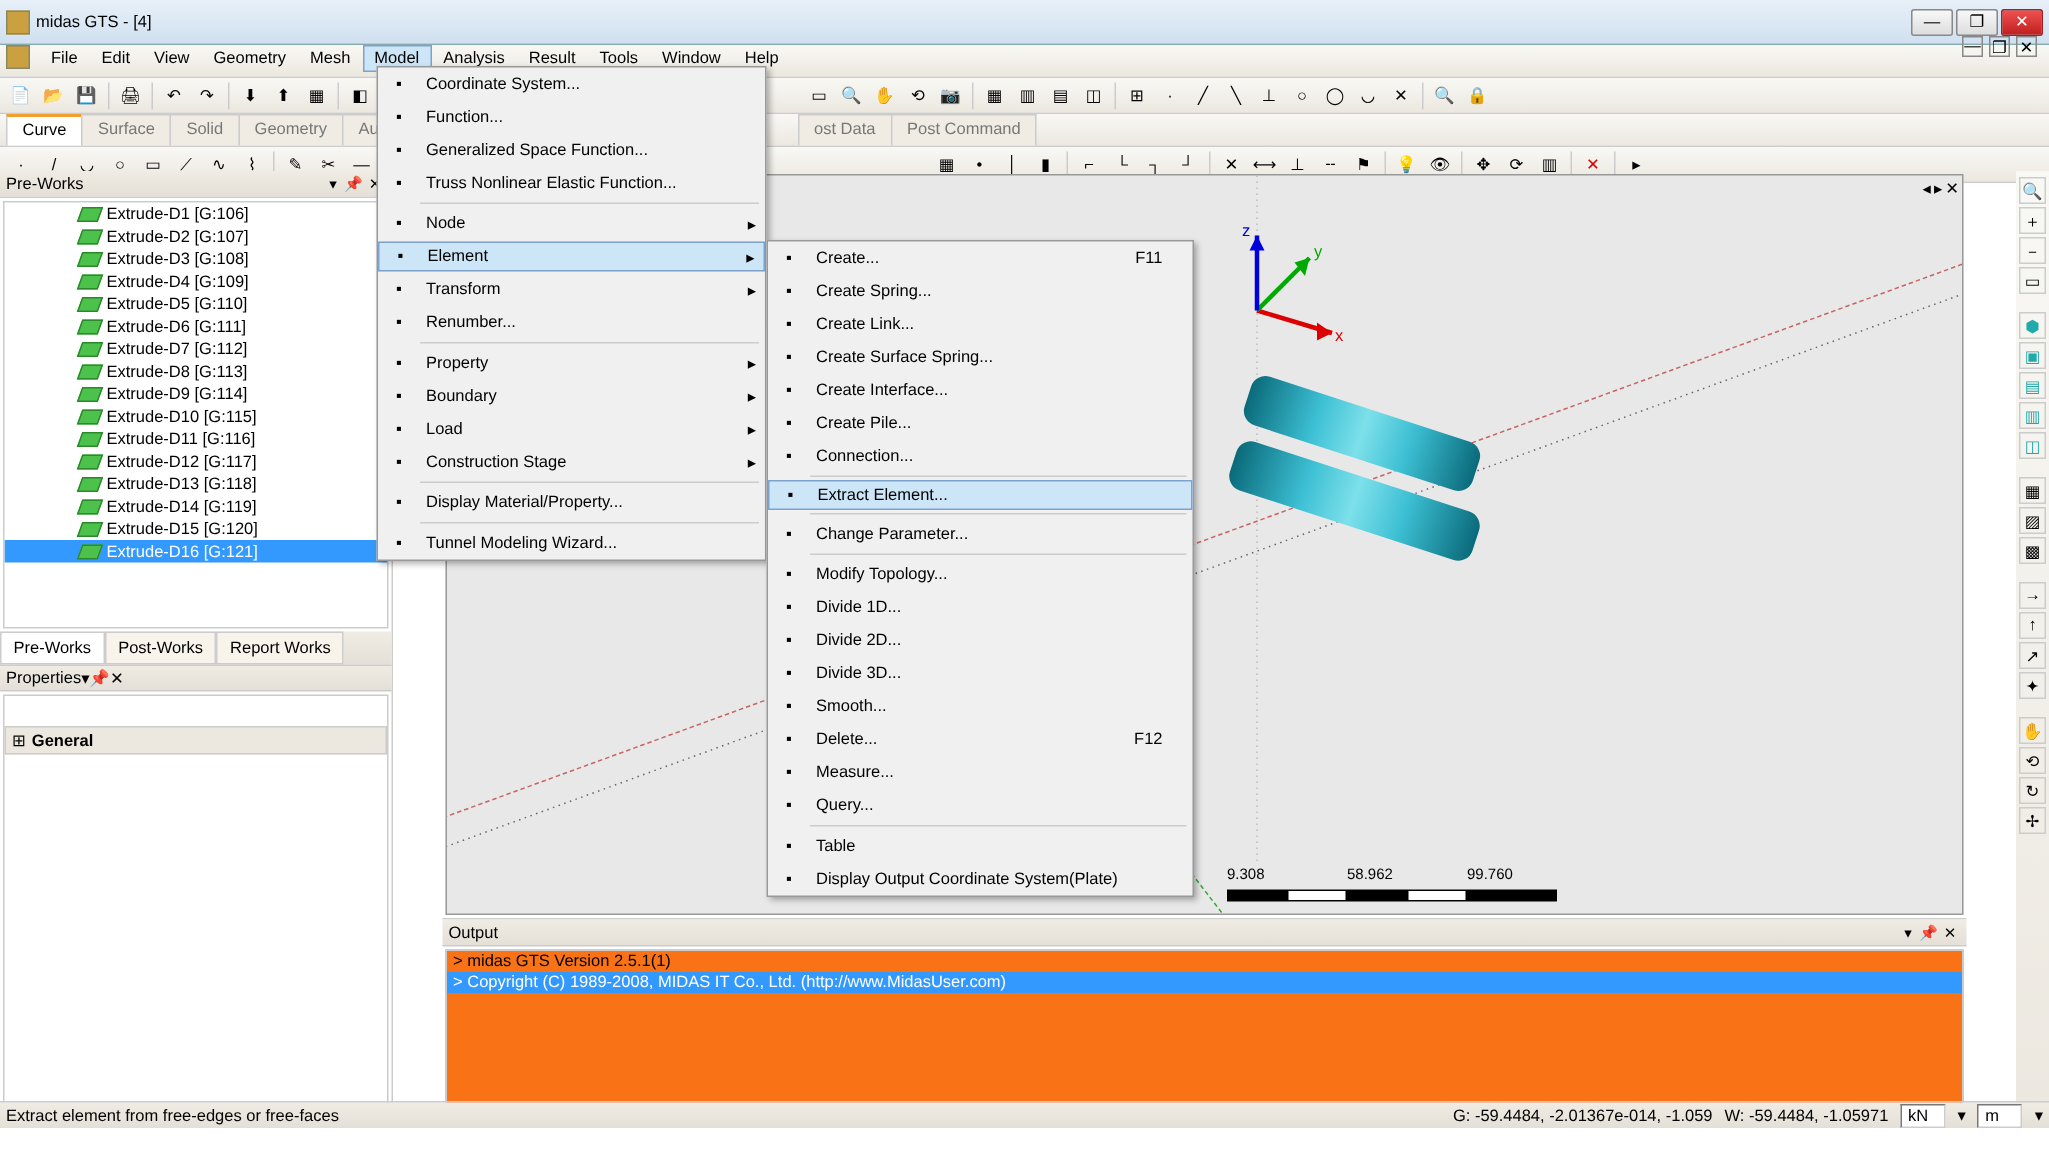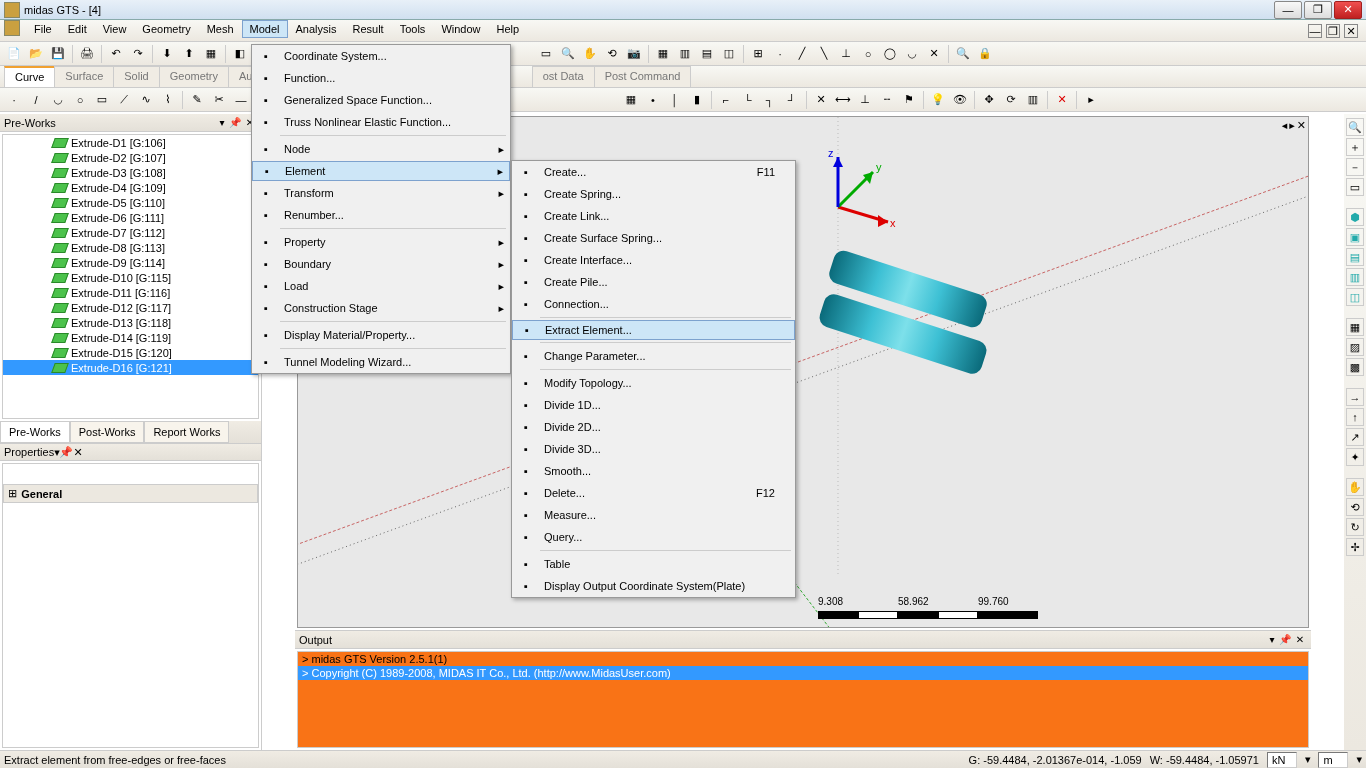--- a/index.html
+++ b/index.html
@@ -1,17 +1,17 @@
 <!DOCTYPE html>
 <html><head>
 <meta charset="utf-8">
 <style>
 * { margin:0; padding:0; box-sizing:border-box; font-family:Tahoma,sans-serif; font-size:11px; user-select:none; }
 body { width:1366px; height:768px; background:#fff; overflow:hidden; position:relative; }
-.titlebar { height:20px; background:linear-gradient(#e8f0f8,#d0e0f0); display:flex; align-items:center; padding:0 4px; border-bottom:1px solid #8aa; }
+.titlebar { height:30px; background:linear-gradient(#e8f0f8,#d0e0f0); display:flex; align-items:center; padding:0 4px; border-bottom:1px solid #8aa; }
 .titlebar .appicon { width:16px;height:16px;background:#caa040;border:1px solid #886;display:inline-block;margin-right:4px; }
 .titlebar .title { flex:1; color:#000; }
 .winbtns { display:flex; gap:2px; }
 .winbtns .b { width:28px;height:18px;border:1px solid #888;background:linear-gradient(#f8f8f8,#ddd);display:flex;align-items:center;justify-content:center;border-radius:2px; }
 .winbtns .close { background:linear-gradient(#f05050,#c02020);color:#fff;border-color:#a02020; }
 .menubar { height:22px; background:linear-gradient(#f8f8f4,#ece8e0); display:flex; align-items:flex-start; padding:0 4px; border-bottom:1px solid #ccc; }
 .menubar .micon { width:16px;height:16px;background:#caa040;border:1px solid #886;margin-right:6px; }
 .menubar .mitem { padding:3px 8px; cursor:default; }
 .menubar .mitem.open { background:#cde6f7; border:1px solid #7da2ce; padding:2px 7px; }
 .menubar .mdi { position:absolute; right:8px; top:24px; display:flex; gap:4px; }
@@ -33,27 +33,27 @@
 .tnode.sel { background:#3399ff; color:#fff; }
 .cube { width:14px;height:10px;background:#4cc24c;transform:skewX(-20deg);border:1px solid #2a8a2a; }
 .lefttabs { height:22px; background:linear-gradient(#f0ece4,#e4e0d8); display:flex; }
 .lefttabs .lt { padding:4px 8px; border:1px solid #ccc; background:#f8f4ec; }
 .lefttabs .lt.active { background:#fff; }
 .prophead { height:18px; background:linear-gradient(#f0ece4,#e4e0d8); border-top:1px solid #ccc; border-bottom:1px solid #ccc; display:flex; align-items:center; padding:0 4px; }
 .propbody { flex:1; background:#fff; border:1px solid #ccc; margin:2px; }
 .gencat { background:#ece8e0; padding:2px 4px; display:flex; align-items:center; gap:4px; border:1px solid #ccc; }
 .centercol { flex:1; display:flex; flex-direction:column; position:relative; }
 .viewport { flex:1; background:#e8e8e8; position:relative; overflow:hidden; border:1px solid #999; margin:2px; }
-.outputpanel { height:120px; border-top:1px solid #ccc; display:flex; flex-direction:column; }
+.outputpanel { height:138px; border-top:1px solid #ccc; display:flex; flex-direction:column; }
 .outputbody { flex:1; background:#f97316; border:1px solid #ccc; margin:2px; overflow:auto; font-family:Tahoma; }
 .outline { padding:1px 4px; }
 .outline.sel { background:#3399ff; color:#fff; }
 .rightcol { width:22px; background:linear-gradient(#f8f8f4,#ece8e0); display:flex; flex-direction:column; align-items:center; gap:2px; padding-top:4px; }
 .rbtn { width:18px;height:18px;border:1px solid #ccc;display:flex;align-items:center;justify-content:center; }
-.statusbar { position:absolute; bottom:0; left:0; right:0; height:18px; background:linear-gradient(#f0ece4,#e4e0d8); border-top:1px solid #ccc; display:flex; align-items:center; padding:0 4px; gap:8px; }
+.statusbar { position:absolute; bottom:16px; left:0; right:0; height:18px; background:linear-gradient(#f0ece4,#e4e0d8); border-top:1px solid #ccc; display:flex; align-items:center; padding:0 4px; gap:8px; }
 .statusbar .sf { flex:1; }
 .statusbar .cell { border:1px inset #ccc; padding:1px 4px; background:#fff; min-width:30px; }
 
 .menu { position:absolute; background:#f0f0f0; border:1px solid #999; box-shadow:2px 2px 4px rgba(0,0,0,0.3); z-index:100; }
 .menu .mi { display:flex; align-items:center; height:22px; padding:0 20px 0 4px; gap:8px; position:relative; }
 .menu .mi:hover, .menu .mi.hl { background:#cde6f7; border:1px solid #7da2ce; height:20px; margin:1px 0; }
 .menu .mi .micn { width:20px;height:16px;display:flex;align-items:center;justify-content:center; }
 .menu .sep { height:1px; background:#ccc; margin:2px 4px 2px 28px; }
 .menu .arrow { position:absolute; right:6px; }
 .menu .sc { position:absolute; right:20px; }

